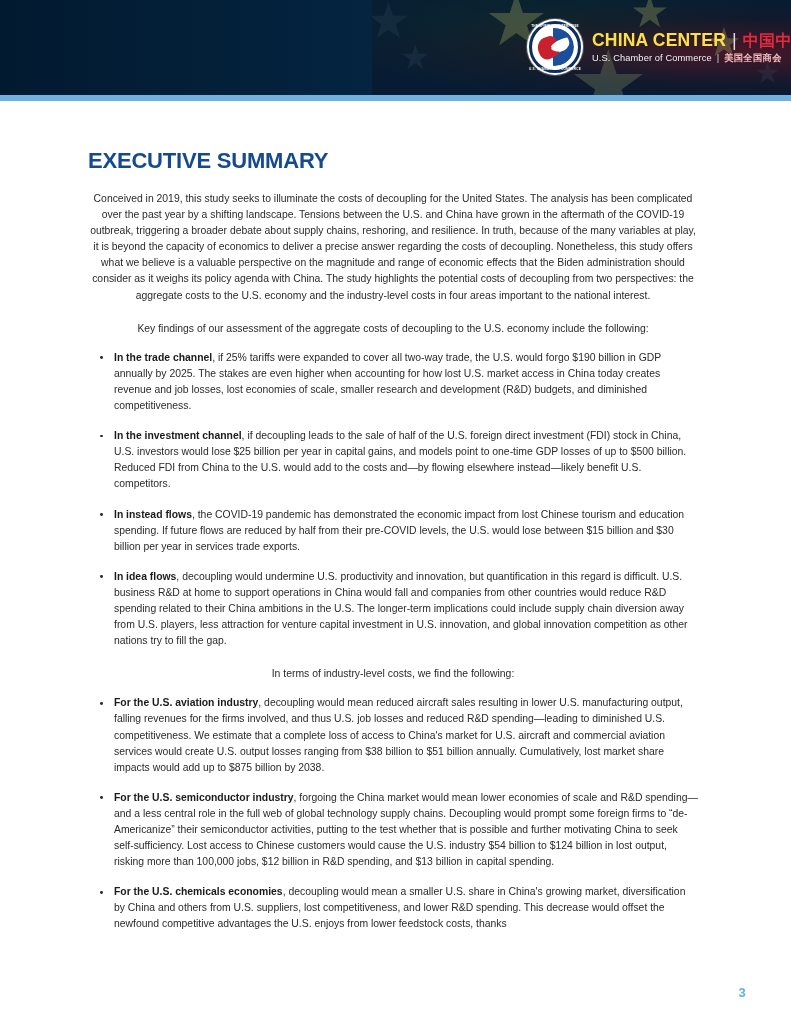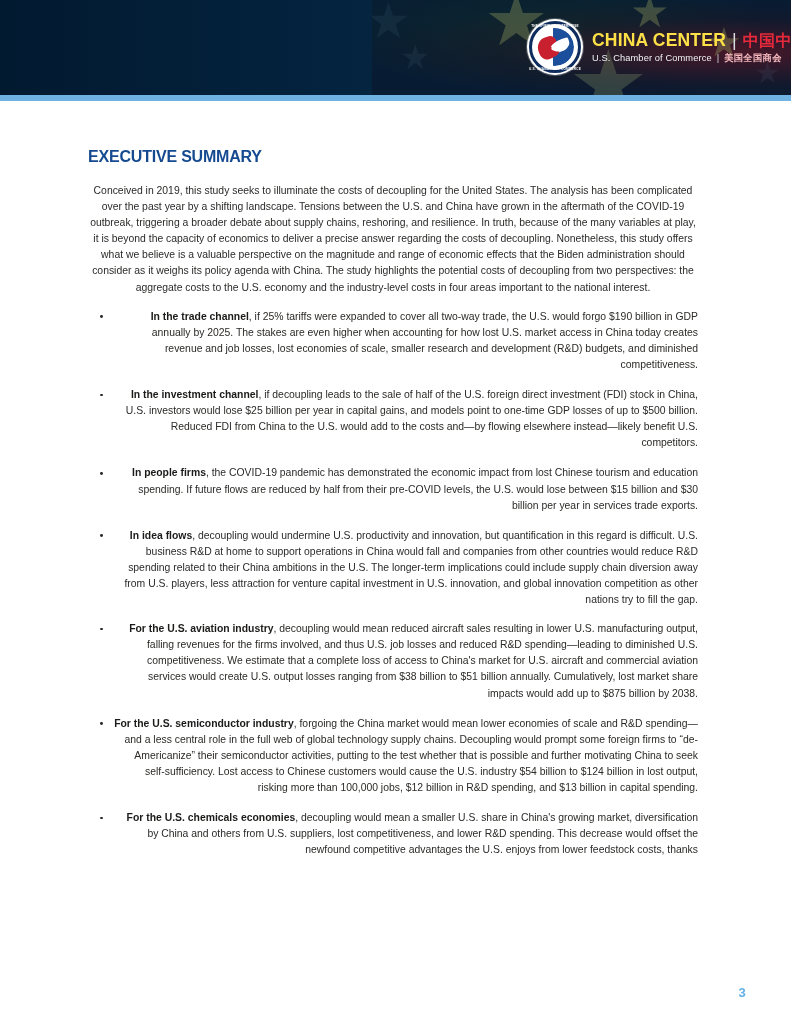--- a/index.html
+++ b/index.html
@@ -190,38 +190,37 @@
   }
 
   
   .content {
     padding: 0 93px 0 88px;
     box-sizing: border-box;
     width: 791px;
   }
   .section-title {
     margin: 47px 0 7px 0;
-    font-size: 16px;
+    font-size: 22px;
     font-weight: bold;
     letter-spacing: -0.2px;
     color: #154a91;
     font-family: "Liberation Sans", sans-serif;
   }
   p.body {
     margin: 17px 0 0 0;
     font-size: 10.4px;
     line-height: 16.1px;
     color: #2b2a28;
     text-align: center;
   }
   ul.bullets {
     margin: 13px 0 0 0;
     padding: 0 0 0 23px;
     list-style: none;
-    text-align: right;
   }
   ul.bullets > li {
     position: relative;
     margin: 0 0 14px 0;
     font-size: 10.4px;
     line-height: 16.1px;
     color: #2b2a28;
     padding-left: 3px;
   }
   ul.bullets > li:last-child { margin-bottom: 0; }
@@ -290,36 +289,38 @@
   </div>
 </div>
 <div class="header-rule"></div>
 
 <div class="content">
 
   <h1 class="section-title">EXECUTIVE SUMMARY</h1>
 
   <p class="body">Conceived in 2019, this study seeks to illuminate the costs of decoupling for the United States. The analysis has been complicated over the past year by a shifting landscape. Tensions between the U.S. and China have grown in the aftermath of the COVID-19 outbreak, triggering a broader debate about supply chains, reshoring, and resilience. In truth, because of the many variables at play, it is beyond the capacity of economics to deliver a precise answer regarding the costs of decoupling. Nonetheless, this study offers what we believe is a valuable perspective on the magnitude and range of economic effects that the Biden administration should consider as it weighs its policy agenda with China. The study highlights the potential costs of decoupling from two perspectives: the aggregate costs to the U.S. economy and the industry-level costs in four areas important to the national interest.</p>
 
+  <p class="body">Key findings of our assessment of the aggregate costs of decoupling to the U.S. economy include the following:</p>
 
   <ul class="bullets">
     <li>
       <span class="lead">In the trade channel</span><span>, if 25% tariffs were expanded to cover all two-way trade, the U.S. would forgo $190 billion in GDP annually by 2025. The stakes are even higher when accounting for how lost U.S. market access in China today creates revenue and job losses, lost economies of scale, smaller research and development (R&amp;D) budgets, and diminished competitiveness.</span>
     </li>
     <li>
       <span class="lead">In the investment channel</span><span>, if decoupling leads to the sale of half of the U.S. foreign direct investment (FDI) stock in China, U.S. investors would lose $25 billion per year in capital gains, and models point to one-time GDP losses of up to $500 billion. Reduced FDI from China to the U.S. would add to the costs and—by flowing elsewhere instead—likely benefit U.S. competitors.</span>
     </li>
     <li>
-      <span class="lead">In people firms</span><span>, the COVID-19 pandemic has demonstrated the economic impact from lost Chinese tourism and education spending. If future flows are reduced by half from their pre-COVID levels, the U.S. would lose between $15 billion and $30 billion per year in services trade exports.</span>
+      <span class="lead">In instead flows</span><span>, the COVID-19 pandemic has demonstrated the economic impact from lost Chinese tourism and education spending. If future flows are reduced by half from their pre-COVID levels, the U.S. would lose between $15 billion and $30 billion per year in services trade exports.</span>
     </li>
     <li>
       <span class="lead">In idea flows</span><span>, decoupling would undermine U.S. productivity and innovation, but quantification in this regard is difficult. U.S. business R&amp;D at home to support operations in China would fall and companies from other countries would reduce R&amp;D spending related to their China ambitions in the U.S. The longer-term implications could include supply chain diversion away from U.S. players, less attraction for venture capital investment in U.S. innovation, and global innovation competition as other nations try to fill the gap.</span>
     </li>
   </ul>
 
+  <p class="body">In terms of industry-level costs, we find the following:</p>
 
   <ul class="bullets">
     <li>
       <span class="lead">For the U.S. aviation industry</span><span>, decoupling would mean reduced aircraft sales resulting in lower U.S. manufacturing output, falling revenues for the firms involved, and thus U.S. job losses and reduced R&amp;D spending—leading to diminished U.S. competitiveness. We estimate that a complete loss of access to China's market for U.S. aircraft and commercial aviation services would create U.S. output losses ranging from $38 billion to $51 billion annually. Cumulatively, lost market share impacts would add up to $875 billion by 2038.</span>
     </li>
     <li>
       <span class="lead">For the U.S. semiconductor industry</span><span>, forgoing the China market would mean lower economies of scale and R&amp;D spending—and a less central role in the full web of global technology supply chains. Decoupling would prompt some foreign firms to “de-Americanize” their semiconductor activities, putting to the test whether that is possible and further motivating China to seek self-sufficiency. Lost access to Chinese customers would cause the U.S. industry $54 billion to $124 billion in lost output, risking more than 100,000 jobs, $12 billion in R&amp;D spending, and $13 billion in capital spending.</span>
     </li>
     <li>
       <span class="lead">For the U.S. chemicals economies</span><span>, decoupling would mean a smaller U.S. share in China's growing market, diversification by China and others from U.S. suppliers, lost competitiveness, and lower R&amp;D spending. This decrease would offset the newfound competitive advantages the U.S. enjoys from lower feedstock costs, thanks</span>

